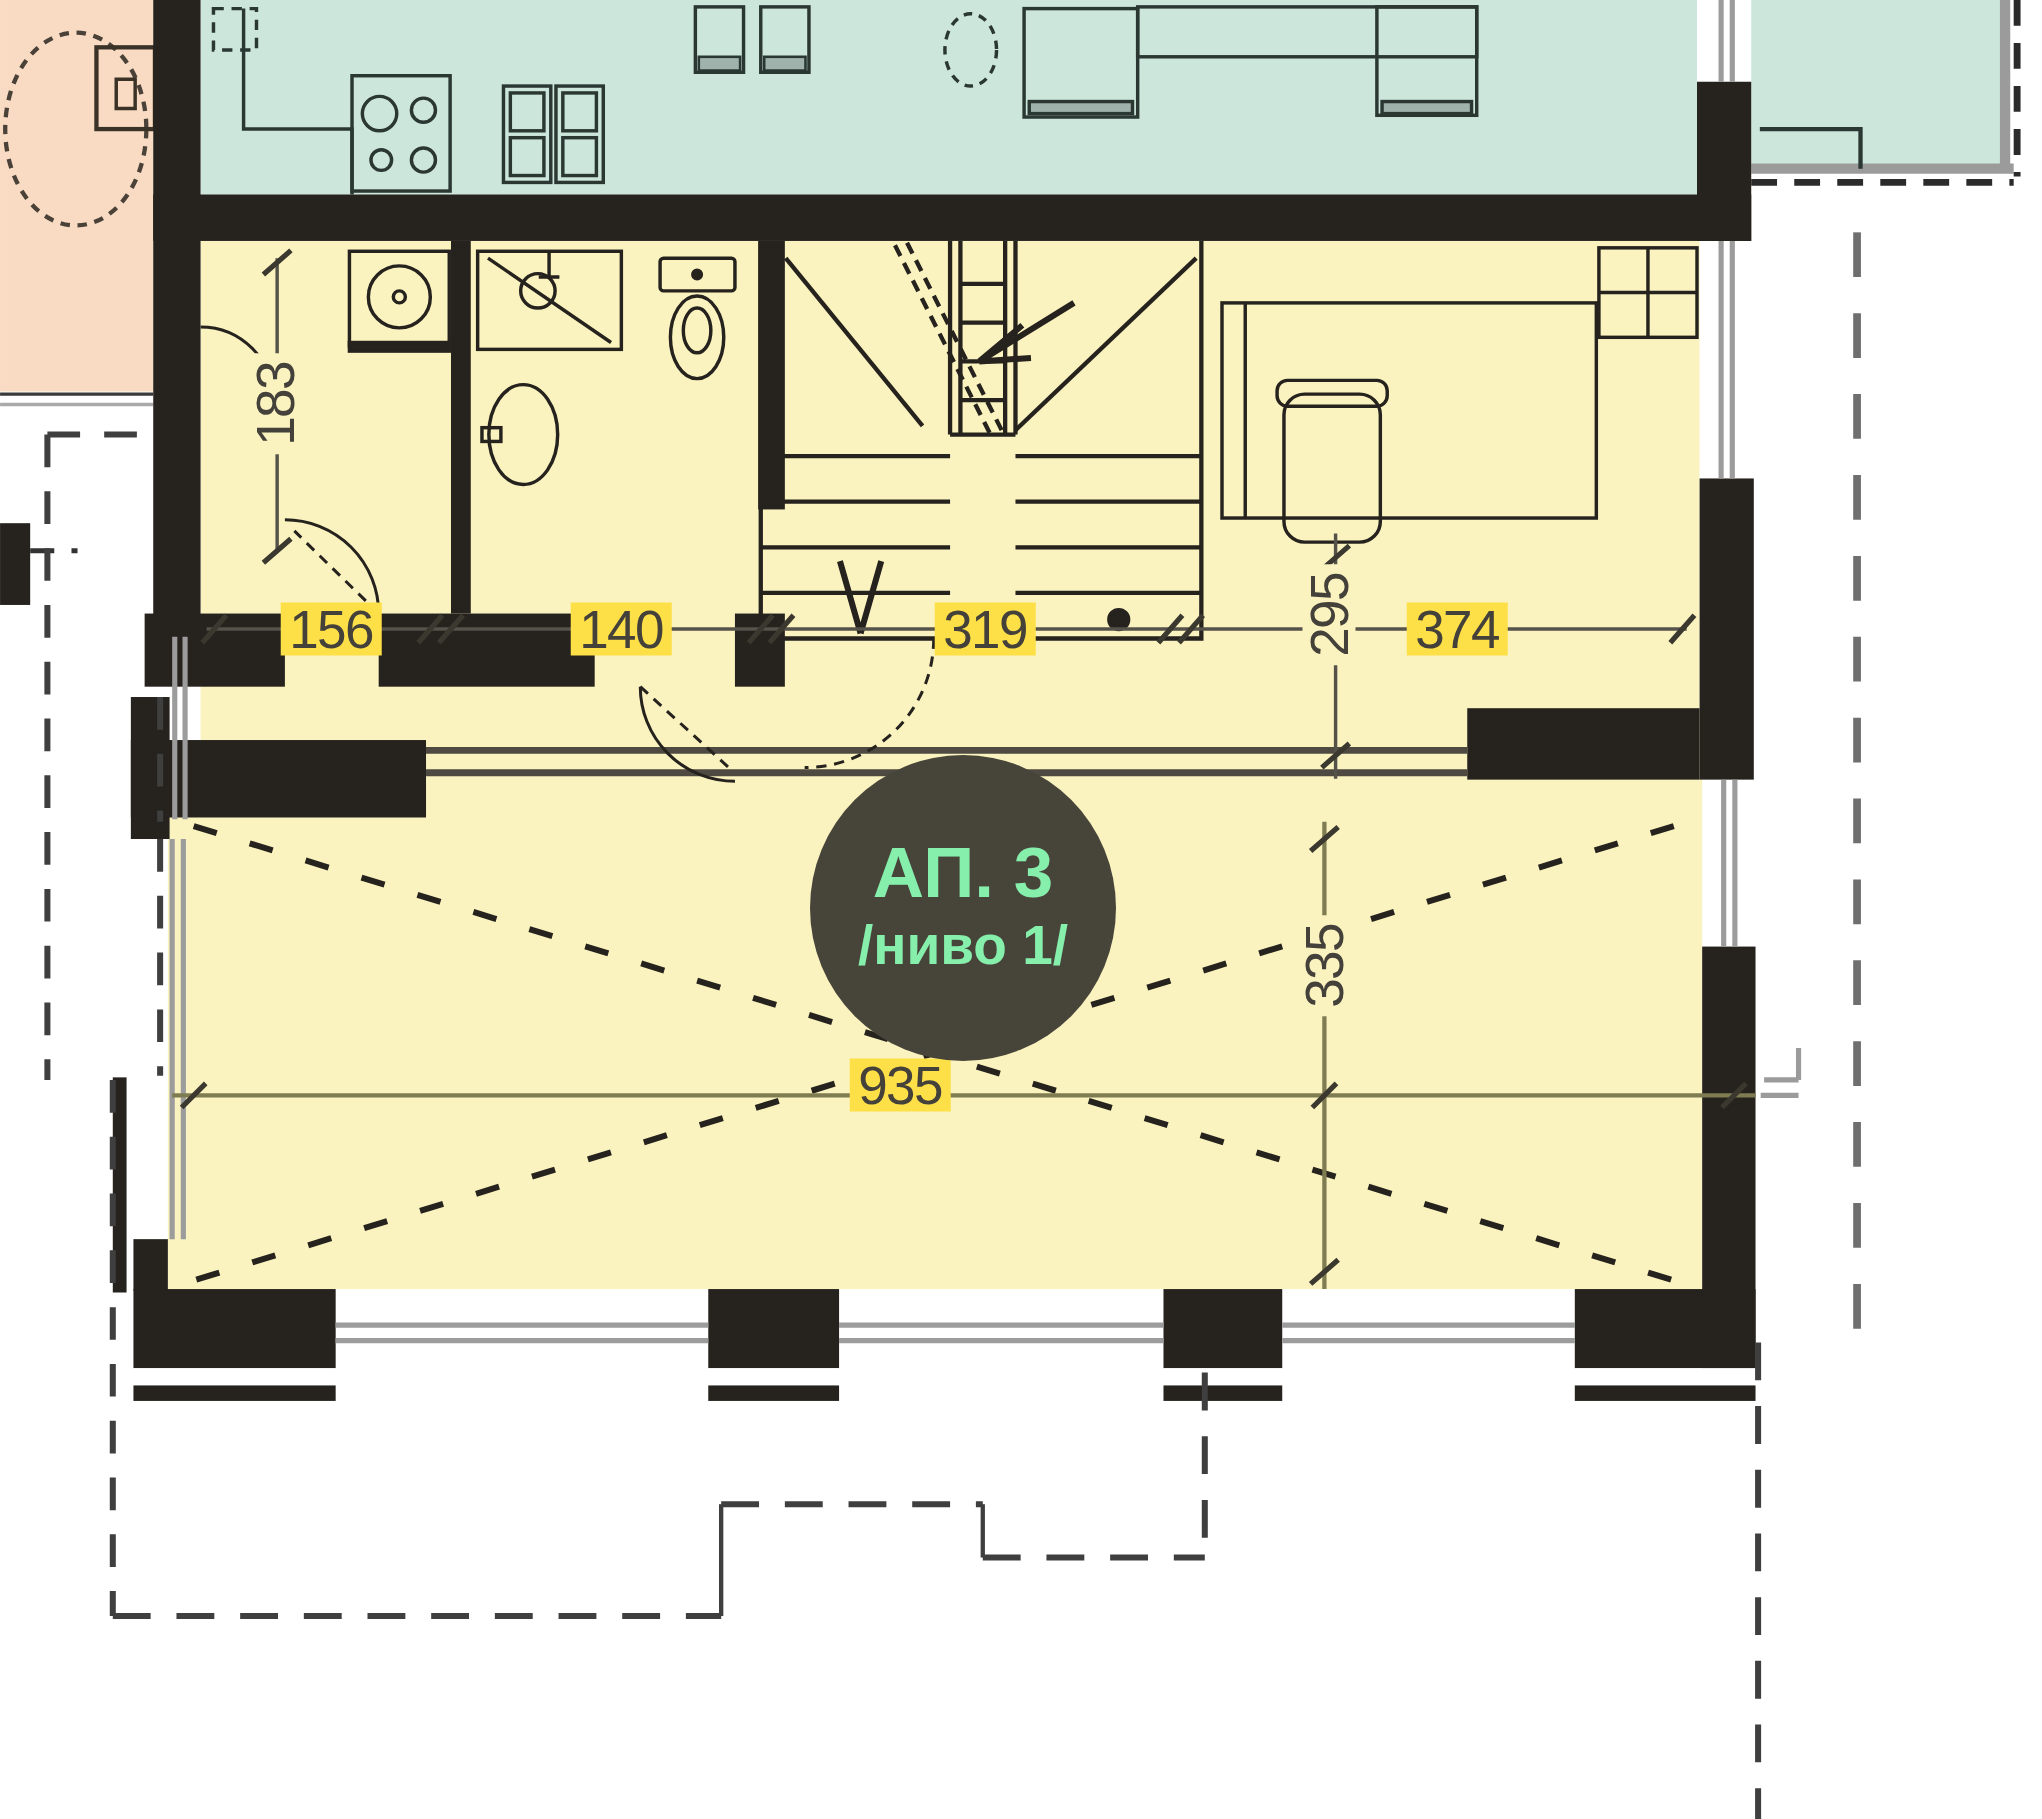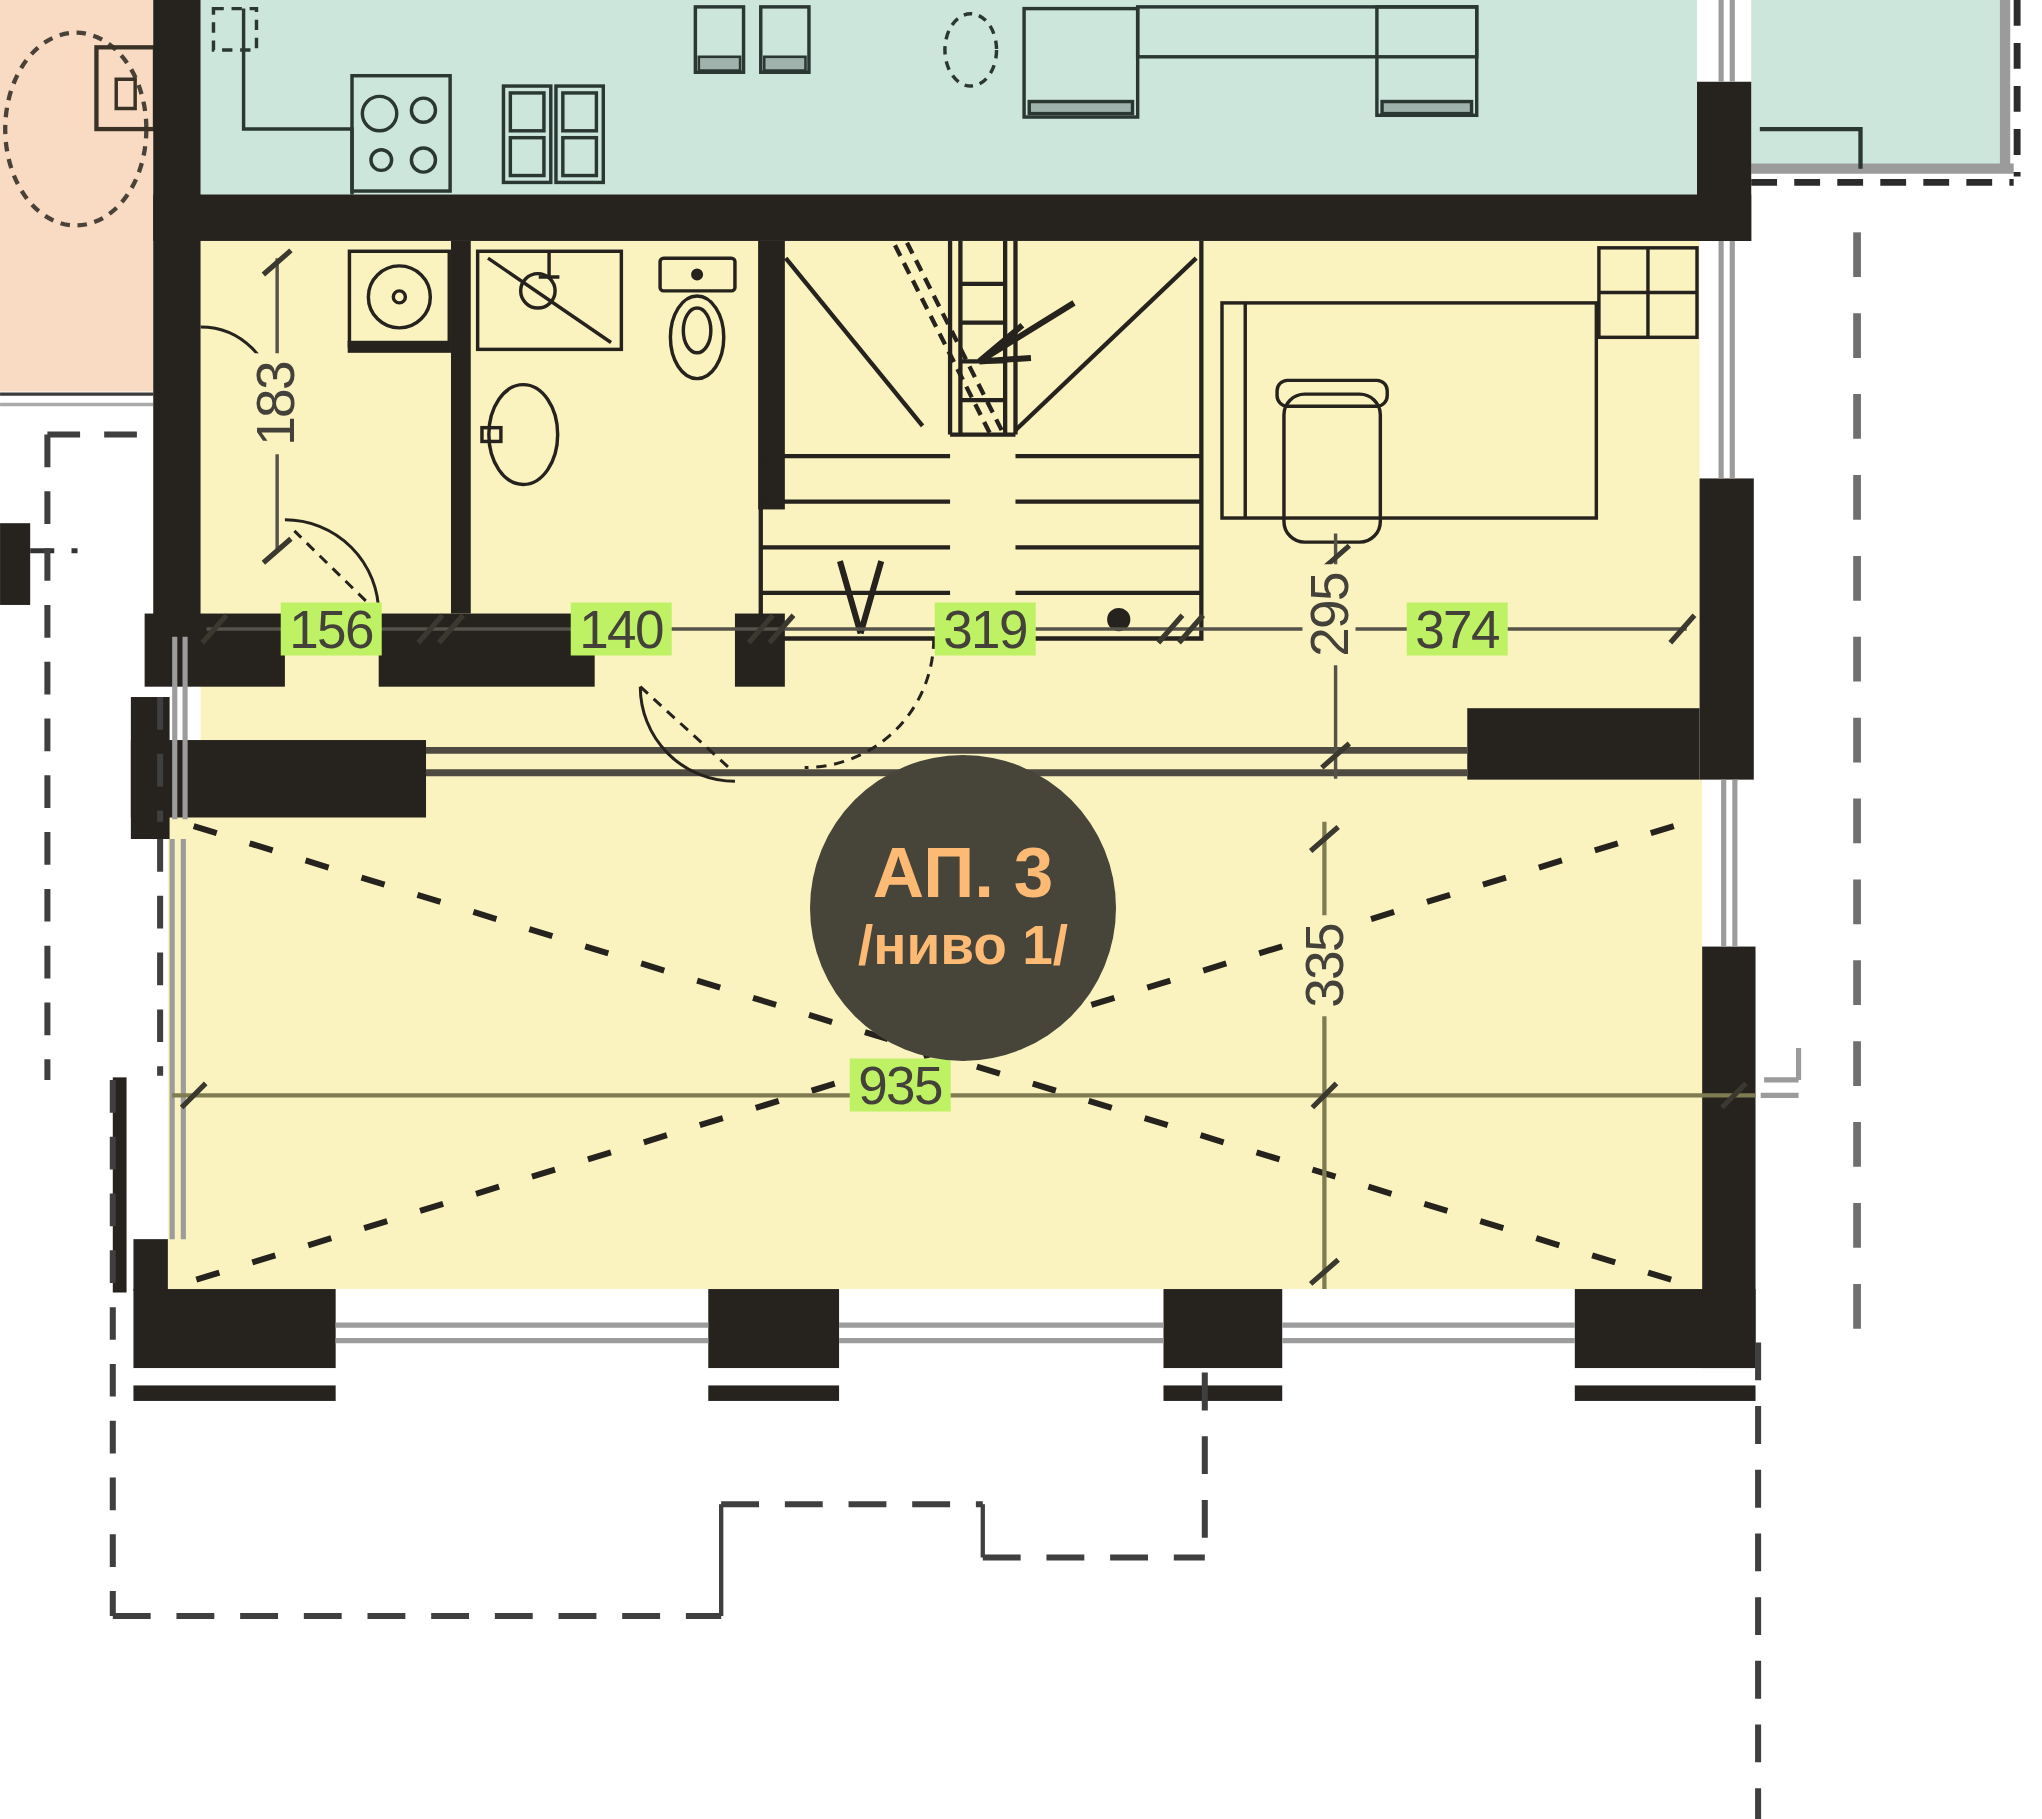--- a/index.html
+++ b/index.html
@@ -1,25 +1,25 @@
 <!DOCTYPE html>
 <html style="font-size:13.8px"><head>
 <meta charset="utf-8">
 <style>
   html,body{margin:0;padding:0;background:#ffffff;}
   .plan{position:relative;width:2043px;height:1820px;background:#ffffff;overflow:hidden;
         font-family:"Liberation Sans", sans-serif;}
   .plan svg{position:absolute;left:0;top:0;}
-  .lbl{position:absolute;transform:translate(-50%,-50%);background:#bef264;color:#44403a;
+  .lbl{position:absolute;transform:translate(-50%,-50%);background:#fde047;color:#44403a;
        font-size:53px;line-height:1;padding:0 8.6px;white-space:nowrap;letter-spacing:-1.7px;}
   .vlbl{position:absolute;transform:translate(-50%,-50%) rotate(-90deg);background:#faf3bf;color:#44403a;
        font-size:53px;line-height:1;padding:0 8.6px;white-space:nowrap;letter-spacing:-1.7px;}
   .badge{position:absolute;left:810px;top:755px;width:306px;height:306px;border-radius:50%;
          background:#474439;display:flex;flex-direction:column;align-items:center;justify-content:center;
-         color:#fdba74;text-align:center;font-weight:bold;}
+         color:#86efac;text-align:center;font-weight:bold;}
   .badge .b1{font-size:71px;line-height:1.05;}
   .badge .b2{font-size:55px;line-height:1.25;}
   .badge .b3{font-size:76px;line-height:1.1;}
   .badge sup{font-size:55%;}
 </style>
 </head>
 <body>
 
 <div class="plan">
 

